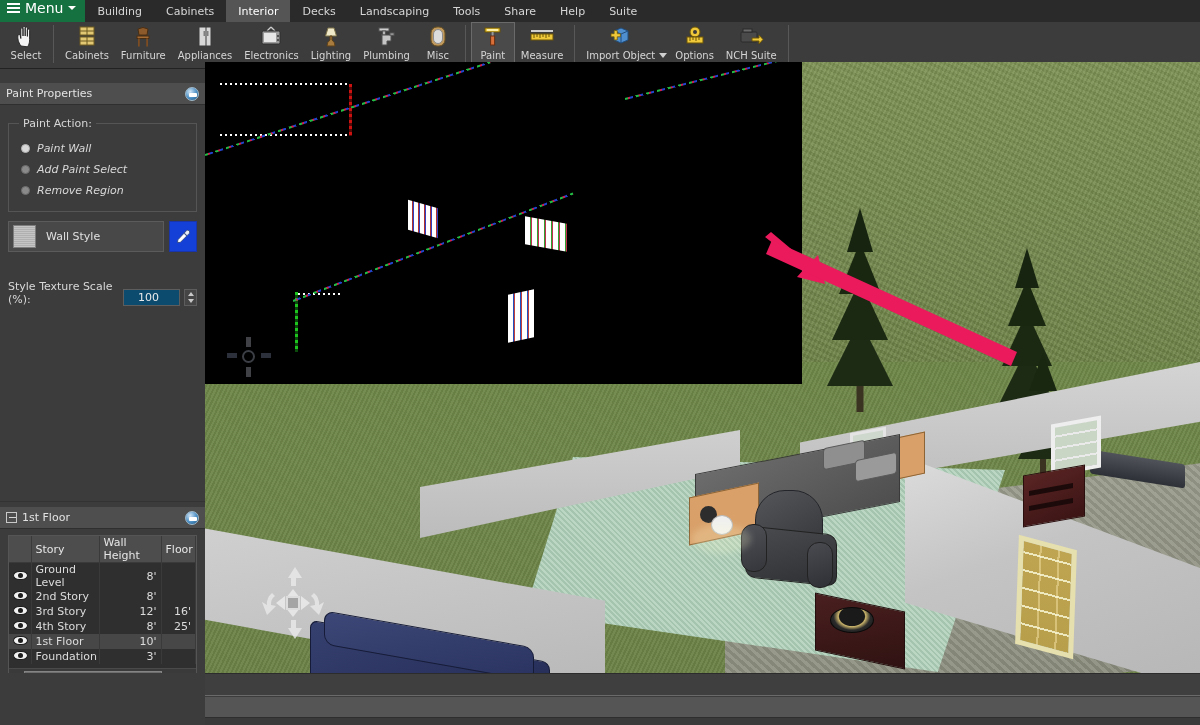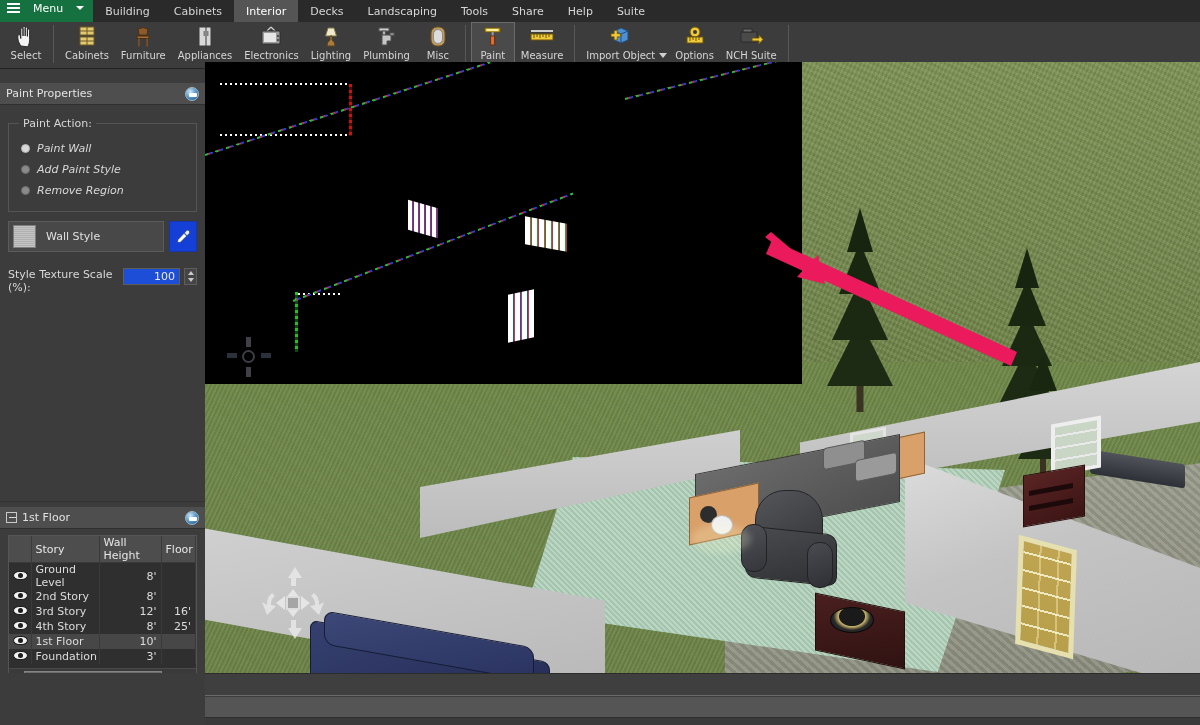--- a/index.html
+++ b/index.html
@@ -11,21 +11,21 @@
   }
   #app { position:relative; width:1200px; height:725px; }
 
   
   .menubar {
     position:absolute; left:0; top:0; width:1200px; height:22px;
     background:#2a2a2a; display:flex; align-items:stretch;
   }
   .menu-btn {
     background:#15713f; color:#fff; display:flex; align-items:center;
-    gap:13px; padding:0 9px 6px 7px; font-size:11px; height:22px;
+    gap:5px; padding:0 9px 6px 7px; font-size:14px; height:22px;
   }
   .burger { display:inline-block; width:13px; height:10px; position:relative; }
   .burger i { position:absolute; left:0; width:13px; height:2px; background:#fff; }
   .burger i:nth-child(1){top:0}.burger i:nth-child(2){top:4px}.burger i:nth-child(3){top:8px}
   .caret-dn { width:0;height:0;border-left:4px solid transparent;border-right:4px solid transparent;border-top:4px solid #fff; }
   .mtab {
     display:flex; align-items:center; padding:0 12px; height:22px;
     color:#d6d6d6; font-size:11px; white-space:nowrap;
   }
   .mtab.active { background:#555555; color:#ffffff; }
@@ -84,25 +84,25 @@
      repeating-linear-gradient(0deg,#c4c4c4 0 1px,#b0b0b0 1px 2px),
      repeating-linear-gradient(90deg,rgba(255,255,255,.45) 0 1px,rgba(0,0,0,.06) 1px 2px); }
   .sw.color { background:#d5d5d5; }
   .swatch-box span { font-size:11px; color:#e0e0e0; }
   .dropper {
     width:28px;height:31px;border:1px solid #5b5b5b;background:#484848;
     display:flex;align-items:center;justify-content:center;
   }
   .dropper.active { background:#1540d8; border-color:#1a35a8; }
 
-  .scale-row { display:flex; align-items:flex-start; gap:4px; margin-top:16px; }
+  .scale-row { display:flex; align-items:flex-end; gap:4px; margin-top:28px; }
   .scale-row label { font-size:11px; color:#d8d8d8; flex:1; }
   .numfield {
-    width:57px;height:17px;background:#1d4ed8;border:1px solid #5d5d5d;
-    color:#eaeaea;font-size:11px;text-align:right;padding-right:4px;
+    width:57px;height:17px;background:#0c4a6e;border:1px solid #5d5d5d;
+    color:#eaeaea;font-size:11px;text-align:right;padding-right:20px;
     display:flex;align-items:center;justify-content:flex-end;
     font-family:"DejaVu Sans", sans-serif;
   }
   .spin { width:13px;height:17px;border:1px solid #5d5d5d;background:#454545;
           display:flex;flex-direction:column;justify-content:space-around;align-items:center;}
   .spin i { width:0;height:0;border-left:3px solid transparent;border-right:3px solid transparent; }
   .spin i.up { border-bottom:4px solid #c8c8c8; }
   .spin i.dn { border-top:4px solid #c8c8c8; }
 
   
@@ -444,21 +444,21 @@
 
     <div class="paintbody">
       <fieldset class="fieldset">
         <legend>Paint Action:</legend>
         <div class="radio-row">
           <span class="radio on"></span>
           <span>Paint Wall</span>
         </div>
         <div class="radio-row">
           <span class="radio"></span>
-          <span>Add Paint Style</span>
+          <span>Add Paint Select</span>
         </div>
         <div class="radio-row">
           <span class="radio"></span>
           <span>Remove Region</span>
         </div>
       </fieldset>
 
       <div class="swatch-row">
         <div class="swatch-box">
           <span class="sw style"></span>

